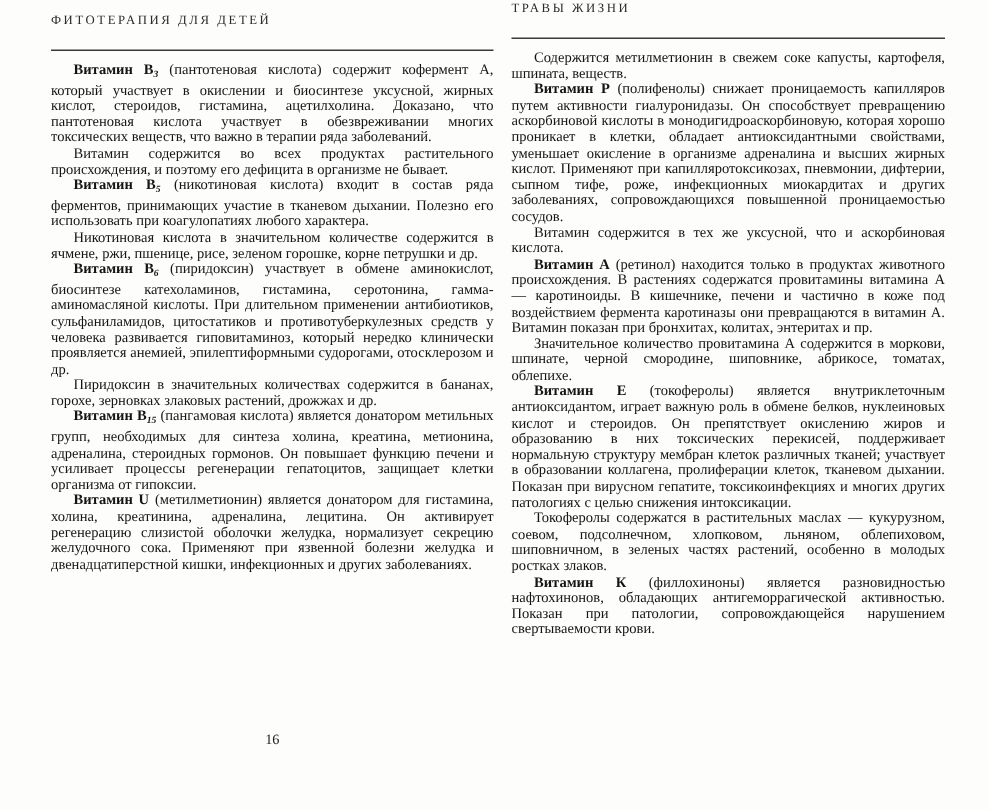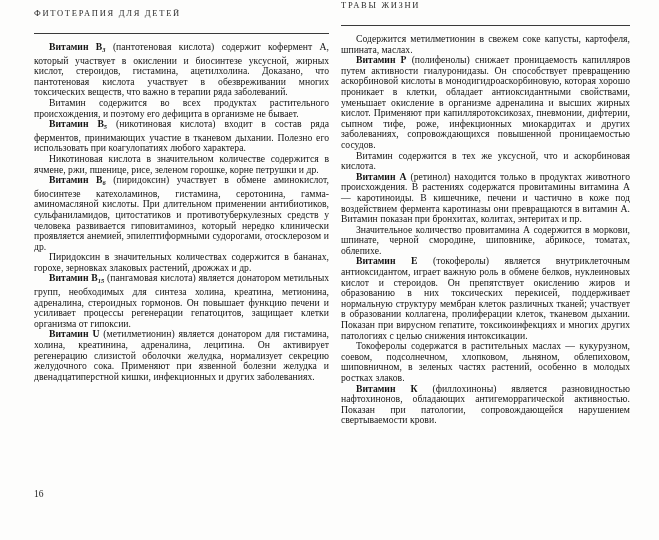--- a/index.html
+++ b/index.html
@@ -60,21 +60,21 @@
     font-style: italic;
     font-size: 6.4px;
     vertical-align: -2px;
     letter-spacing: 0;
   }
   .page-number {
     position: absolute;
     top: 489px;
     left: 0;
     width: 100%;
-    text-align: left;
+    text-align: center;
     font-family: "Liberation Serif", serif;
     font-size: 9.5px;
     color: #222;
   }
 </style>
 </head>
 <body>
 
 <div class="spread">
 
@@ -89,21 +89,21 @@
         <p class="para">Пиридоксин в значительных количествах содержится в бананах, горохе, зерновках злаковых растений, дрожжах и др.</p>
         <p class="para"><span class="lead">Витамин В</span><span class="sub">15</span> (пангамовая кислота) является донатором метильных групп, необходимых для синтеза холина, креатина, метионина, адреналина, стероидных гормонов. Он повышает функцию печени и усиливает процессы регенерации гепатоцитов, защищает клетки организма от гипоксии.</p>
         <p class="para"><span class="lead">Витамин U</span> (метилметионин) является донатором для гистамина, холина, креатинина, адреналина, лецитина. Он активирует регенерацию слизистой оболочки желудка, нормализует секрецию желудочного сока. Применяют при язвенной болезни желудка и двенадцатиперстной кишки, инфекционных и других заболеваниях.</p>
       </div>
     <div class="page-number">16</div>
   </div>
 
   <div class="page page-right">
     <div class="running-head">ТРАВЫ ЖИЗНИ</div>
     <div class="page-body">
-        <p class="para">Содержится метилметионин в свежем соке капусты, картофеля, шпината, маслах.</p>
+        <p class="para">Содержится метилметионин в свежем соке капусты, картофеля, шпината, веществ.</p>
         <p class="para"><span class="lead">Витамин Р</span> (полифенолы) снижает проницаемость капилляров путем активности гиалуронидазы. Он способствует превращению аскорбиновой кислоты в монодигидроаскорбиновую, которая хорошо проникает в клетки, обладает антиоксидантными свойствами, уменьшает окисление в организме адреналина и высших жирных кислот. Применяют при капилляротоксикозах, пневмонии, дифтерии, сыпном тифе, роже, инфекционных миокардитах и других заболеваниях, сопровождающихся повышенной проницаемостью сосудов.</p>
         <p class="para">Витамин содержится в тех же уксусной, что и аскорбиновая кислота.</p>
         <p class="para"><span class="lead">Витамин А</span> (ретинол) находится только в продуктах животного происхождения. В растениях содержатся провитамины витамина А — каротиноиды. В кишечнике, печени и частично в коже под воздействием фермента каротиназы они превращаются в витамин А. Витамин показан при бронхитах, колитах, энтеритах и пр.</p>
         <p class="para">Значительное количество провитамина А содержится в моркови, шпинате, черной смородине, шиповнике, абрикосе, томатах, облепихе.</p>
         <p class="para"><span class="lead">Витамин Е</span> (токоферолы) является внутриклеточным антиоксидантом, играет важную роль в обмене белков, нуклеиновых кислот и стероидов. Он препятствует окислению жиров и образованию в них токсических перекисей, поддерживает нормальную структуру мембран клеток различных тканей; участвует в образовании коллагена, пролиферации клеток, тканевом дыхании. Показан при вирусном гепатите, токсикоинфекциях и многих других патологиях с целью снижения интоксикации.</p>
         <p class="para">Токоферолы содержатся в растительных маслах — кукурузном, соевом, подсолнечном, хлопковом, льняном, облепиховом, шиповничном, в зеленых частях растений, особенно в молодых ростках злаков.</p>
         <p class="para"><span class="lead">Витамин К</span> (филлохиноны) является разновидностью нафтохинонов, обладающих антигеморрагической активностью. Показан при патологии, сопровождающейся нарушением свертываемости крови.</p>
       </div>
   </div>
 

